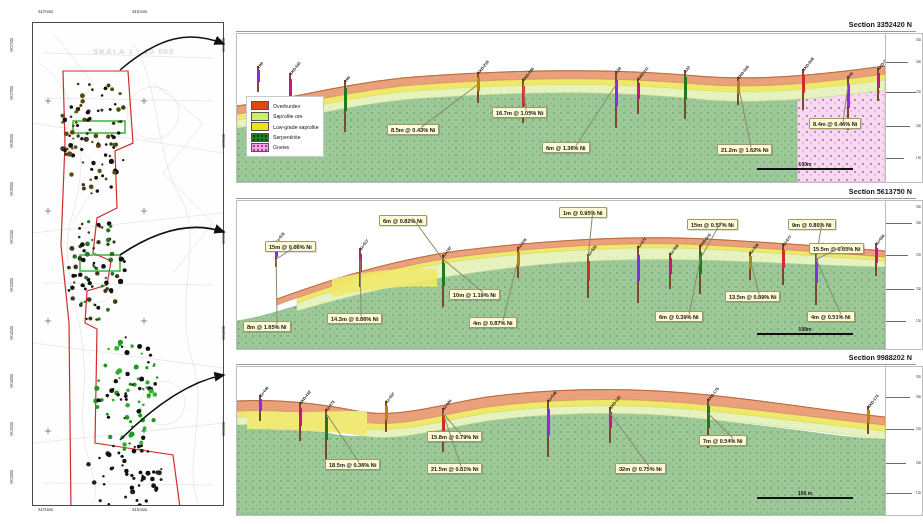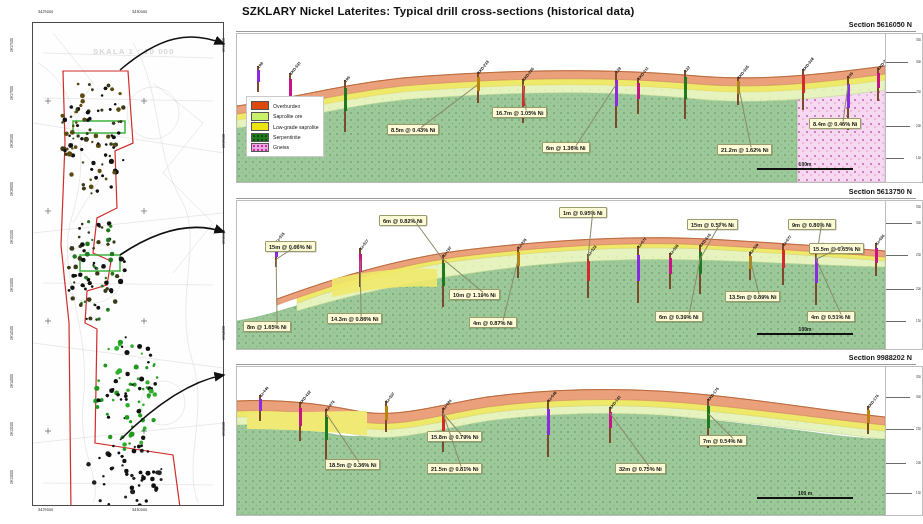--- a/index.html
+++ b/index.html
@@ -445,25 +445,24 @@
       <marker id="ah" markerWidth="7" markerHeight="7" refX="6" refY="3" orient="auto">
         <path d="M0,0 L7,3 L0,6 z" fill="#111"></path>
       </marker>
     </defs>
     <path d="M120,70 C160,36 190,30 224,44" stroke="#111" stroke-width="1.6" fill="none" marker-end="url(#ah)"></path>
     <path d="M120,255 C160,228 195,222 224,232" stroke="#111" stroke-width="1.6" fill="none" marker-end="url(#ah)"></path>
     <path d="M120,440 C160,400 196,380 224,375" stroke="#111" stroke-width="1.6" fill="none" marker-end="url(#ah)"></path>
   </svg>
 
   <div class="fig-panel">
-    <div class="fig-title">SZKLARY Nickel Laterites: Typical drill cross-sections (historical data)</div>
 
     <div class="section" id="sec1" style="top:33px;height:150px;">
       <div class="sec-rule"></div>
-      <div class="sec-head">Section 5616050 N</div>
+      <div class="sec-head">Section 3352420 N</div>
 
       <div class="sec-body" id="sec1body" style="height:148px;">
 
         <svg width="648" height="148" style="position:absolute;left:0;top:0;">
           <defs>
             <pattern id="p-serp" width="7" height="7" patternUnits="userSpaceOnUse">
               <rect width="7" height="7" fill="#9dc89a"></rect>
               <circle cx="2" cy="2" r="0.9" fill="#6ea96b"></circle>
               <circle cx="5.5" cy="5.5" r="0.7" fill="#7fb67c"></circle>
             </pattern>

